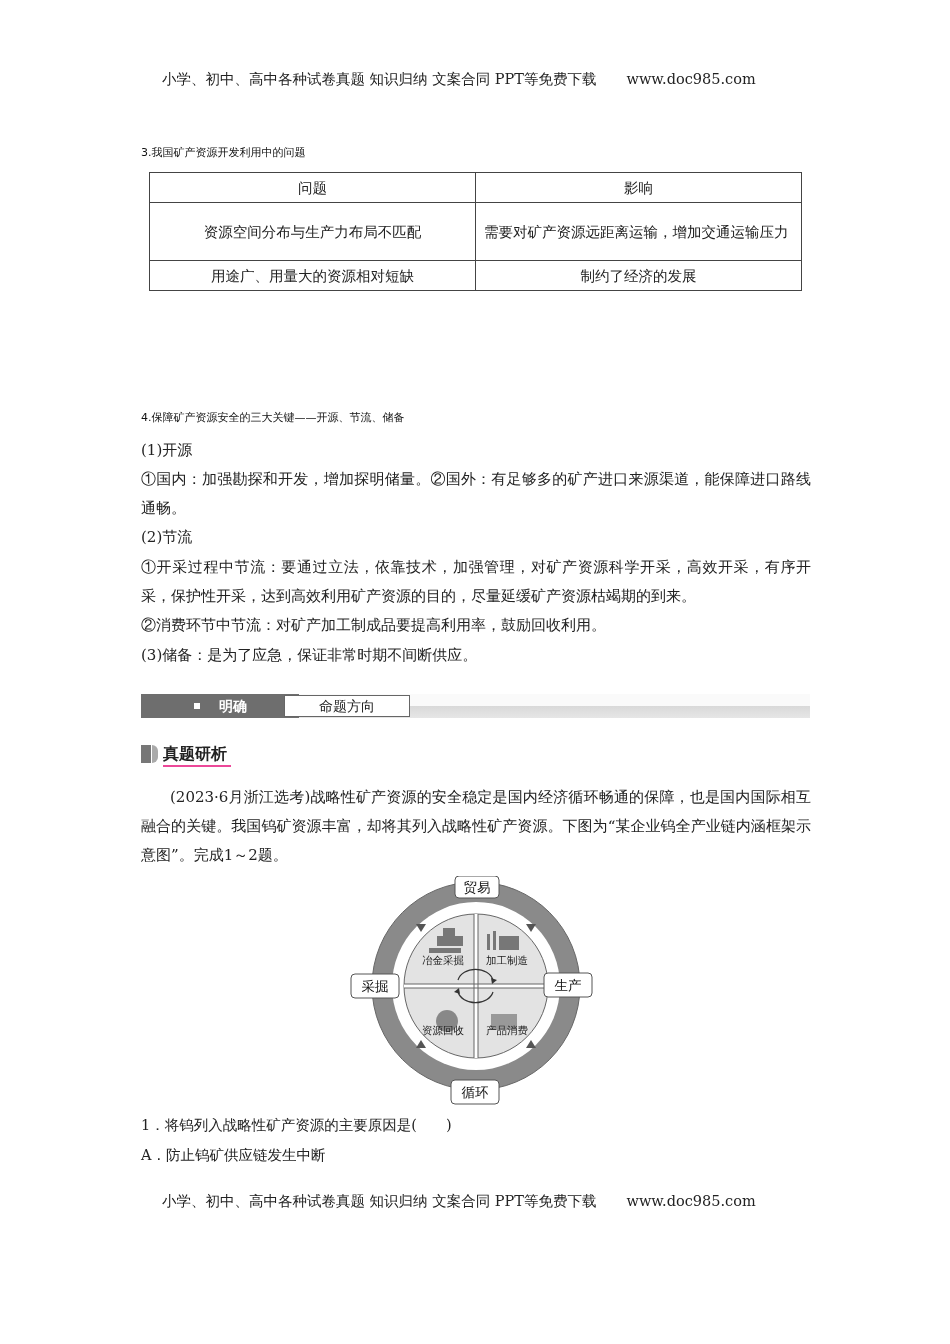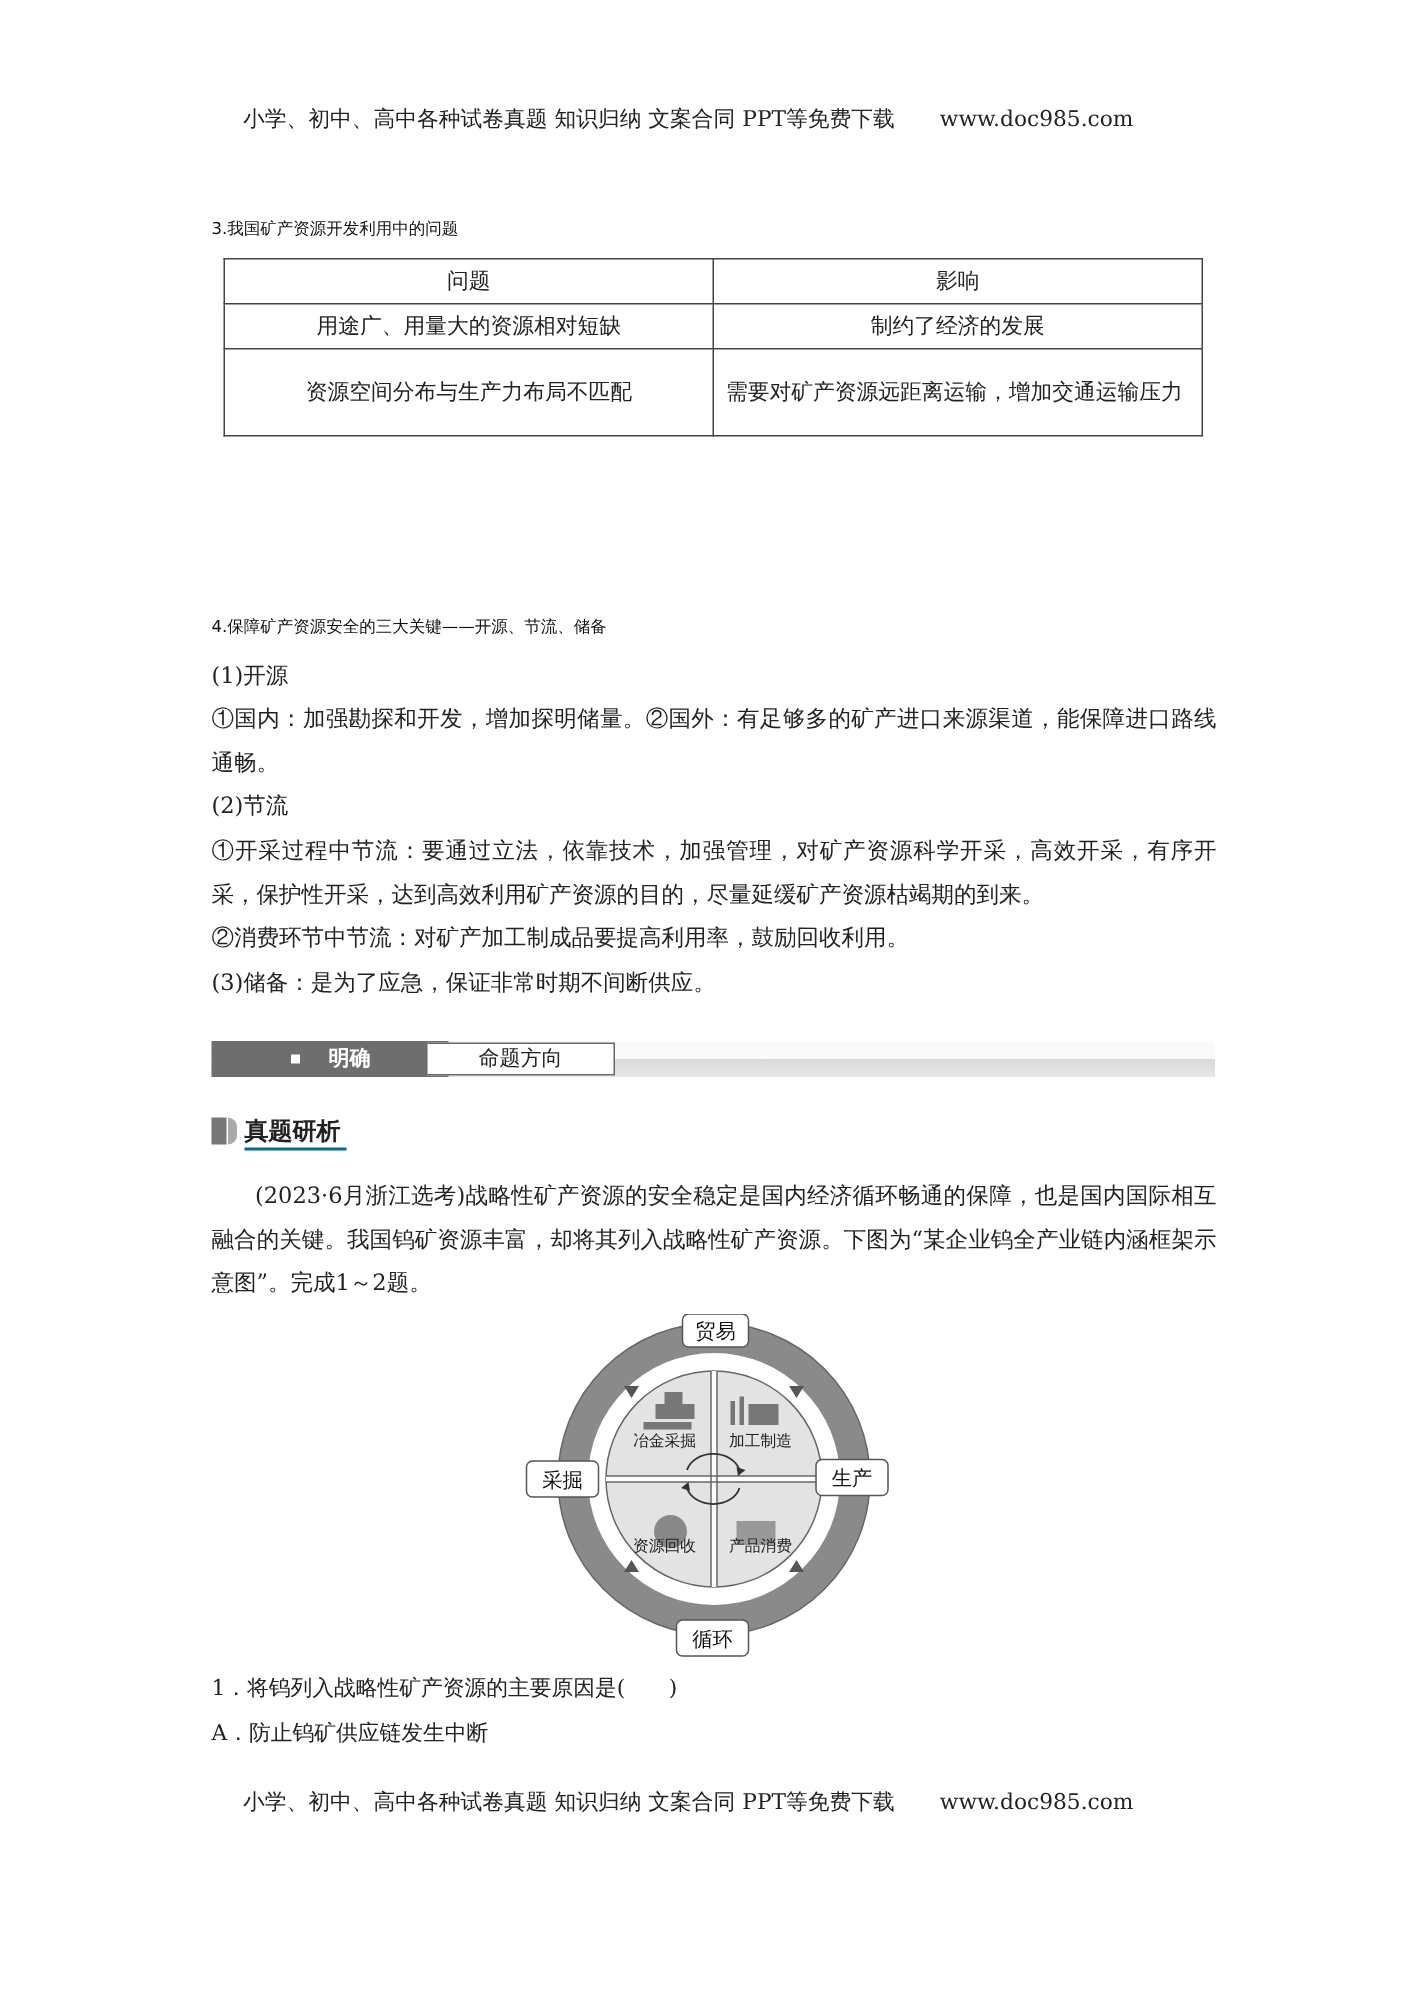--- a/index.html
+++ b/index.html
@@ -20,46 +20,46 @@
   .banner .dark { position:absolute; left:0; top:0; width:158px; height:24px; background:#6e6e6e; color:#fff;
             font-family:"DejaVu Sans","Liberation Sans",sans-serif; font-weight:bold; font-size:14px; line-height:24px; }
   .banner .dark .sq { position:absolute; left:53px; top:9px; width:6px; height:6px; background:#fff; }
   .banner .dark .lbl { position:absolute; left:78px; top:0; }
   .banner .white { position:absolute; left:143px; top:1px; width:124px; height:20px; background:#fff; border:1px solid #666;
             font-family:"DejaVu Sans","Liberation Sans",sans-serif; font-size:14px; line-height:20px; text-align:center; color:#222; }
   .zt { position:absolute; left:141px; top:743px; height:24px; font-family:"DejaVu Sans","Liberation Sans",sans-serif;
         font-weight:bold; font-size:16px; line-height:22px; }
   .zt .mark { position:absolute; left:0; top:2px; width:10px; height:18px; background:#777; }
   .zt .mark2 { position:absolute; left:11px; top:2px; width:6px; height:18px; background:#aaa; border-radius:0 9px 9px 0; }
-  .zt .txt { position:absolute; left:22px; top:0; white-space:nowrap; border-bottom:2px solid #0369a1; padding-right:4px; }
+  .zt .txt { position:absolute; left:22px; top:0; white-space:nowrap; border-bottom:2px solid #ec4899; padding-right:4px; }
   .diagram { position:absolute; left:345px; top:876px; width:262px; height:230px; }
   .qs { position:absolute; left:141px; font-size:14.5px; }
 </style>
 </head>
 <body>
 
 <div class="hdr">
   <span>小学、初中、高中各种试卷真题  知识归纳  文案合同  PPT等免费下载</span><span class="url">www.doc985.com</span>
 </div>
 
 <div class="sec-title" style="top:145px;">3.我国矿产资源开发利用中的问题</div>
 
 <table class="t">
   <tbody>
       <tr style="height:30px;">
     <td class="c" style="width:309px;">问题</td>
     <td class="c">影响</td>
   </tr>
+  <tr style="height:58px;">
+    <td class="c">资源空间分布与生产力布局不匹配</td>
+    <td class="l">需要对矿产资源远距离运输，增加交通运输压力</td>
+  </tr>
   <tr style="height:30px;">
     <td class="c">用途广、用量大的资源相对短缺</td>
     <td class="c">制约了经济的发展</td>
-  </tr>
-  <tr style="height:58px;">
-    <td class="c">资源空间分布与生产力布局不匹配</td>
-    <td class="l">需要对矿产资源远距离运输，增加交通运输压力</td>
   </tr>
 </tbody>
   </table>
 
 <div class="sec-title" style="top:410px;">4.保障矿产资源安全的三大关键——开源、节流、储备</div>
 <div class="para" style="top:436px;">(1)开源</div>
 <div class="para" style="top:465px;">①国内：加强勘探和开发，增加探明储量。②国外：有足够多的矿产进口来源渠道，能保障进口路线通畅。</div>
 <div class="para" style="top:523px;">(2)节流</div>
 <div class="para" style="top:553px;">①开采过程中节流：要通过立法，依靠技术，加强管理，对矿产资源科学开采，高效开采，有序开采，保护性开采，达到高效利用矿产资源的目的，尽量延缓矿产资源枯竭期的到来。</div>
 <div class="para" style="top:611px;">②消费环节中节流：对矿产加工制成品要提高利用率，鼓励回收利用。</div>

